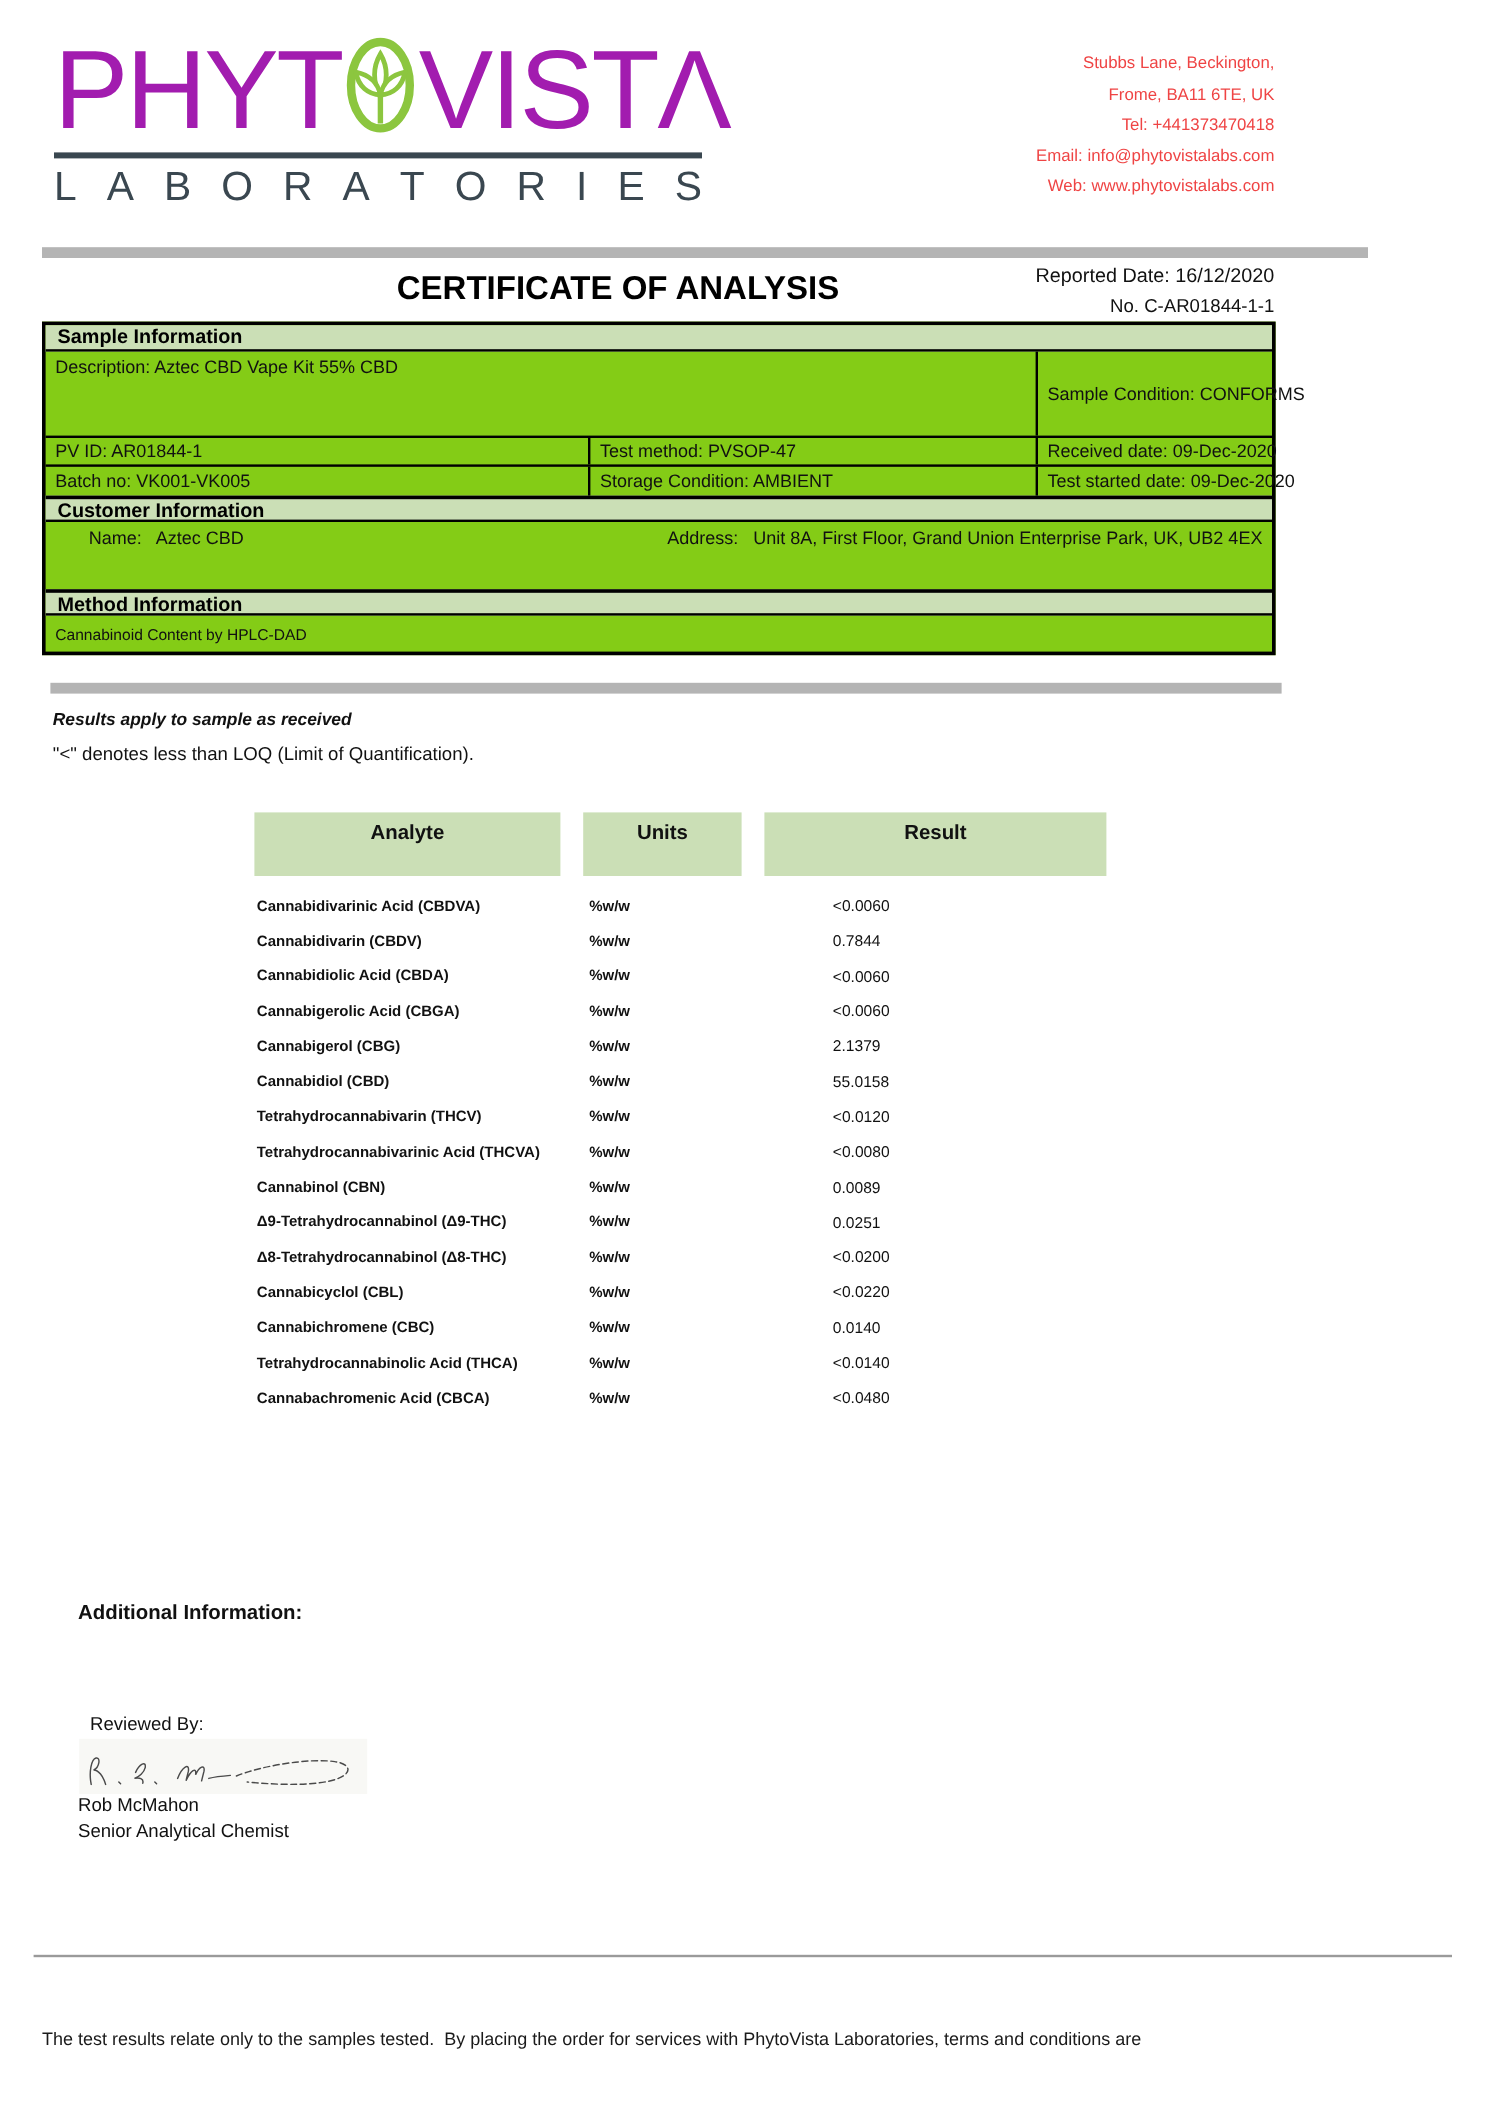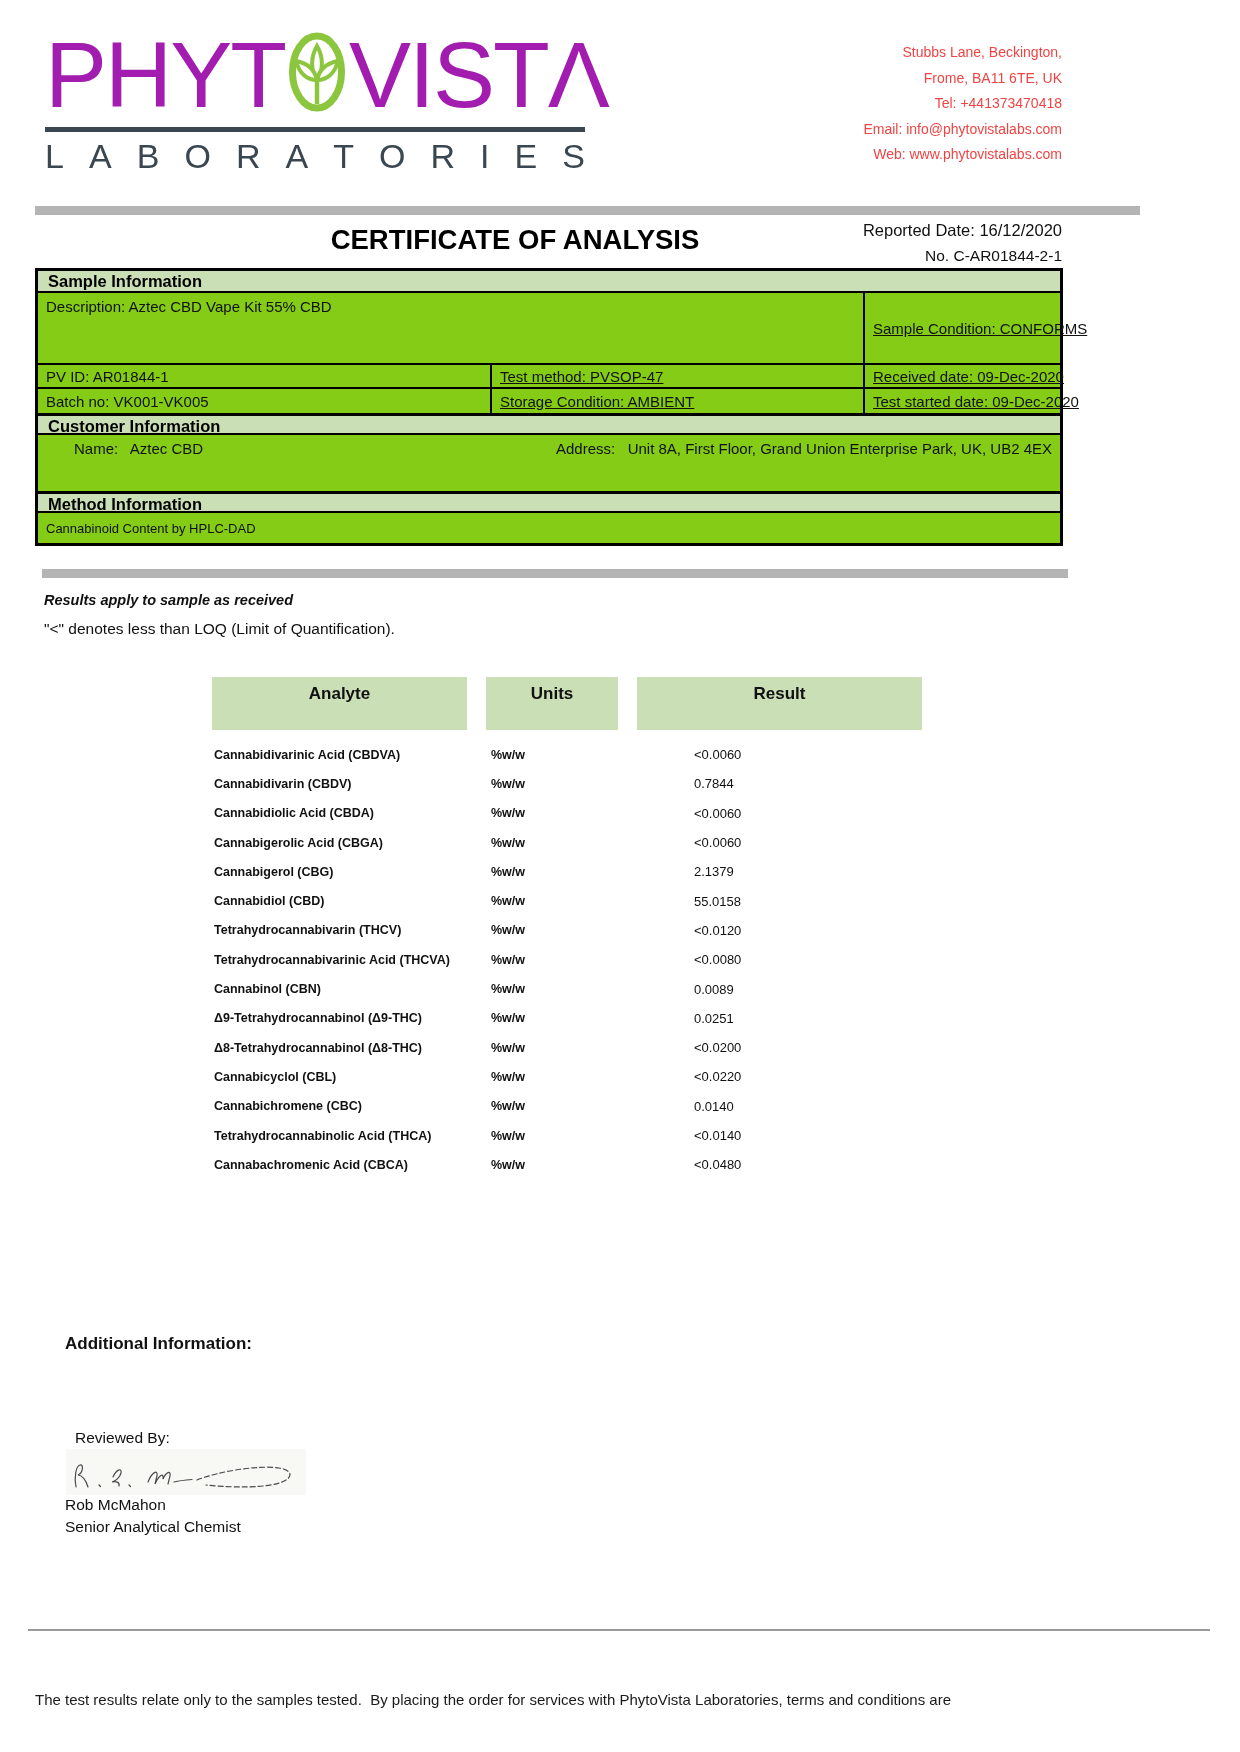--- a/index.html
+++ b/index.html
@@ -43,21 +43,21 @@
   #info-block { position:absolute; left:35px; top:268px; width:1028px; border:3px solid #000; background:#84cc16; }
   .sec-bar {
     height:22px; background:#cbdfb6; border-bottom:2px solid #000;
     font-size:16.5px; font-weight:bold; padding:0 0 0 10px; line-height:21px; color:#000;
   }
   .sec-bar.mid { border-top:3px solid #000; }
   .desc-row { display:grid; grid-template-columns:825px 197px; height:72px; border-bottom:2px solid #000;text-align:center; }
   .row3 { display:grid; grid-template-columns:452px 373px 197px; height:24px; }
   .row3.first { border-bottom:2px solid #000; }
   .cell { display:flex; align-items:center; padding-left:8px; font-size:15px; white-space:pre; }
-  .cell + .cell { border-left:2px solid #000;text-decoration:underline; }
+  .cell + .cell { border-left:2px solid #000; }
   .cell.top { align-items:flex-start; padding-top:5px; }
   .cust-cell {
     height:56px; display:flex; flex-direction:row; justify-content:space-between;
     padding:5px 8px 7px 8px; font-size:15px; white-space:pre;margin-left:28px;
   }
   .method-cell { height:30px; display:flex; align-items:center; padding-left:8px; font-size:13px; }
   #block-shadow { position:absolute; left:42px; top:569px; width:1026px; height:9px; background:#b4b4b4; }
 
   
   #results-note { position:absolute; left:44px; top:592px; font-size:14.5px; font-weight:bold; font-style:italic; }
@@ -126,21 +126,21 @@
   <div>Tel: +441373470418</div>
   <div>Email: info@phytovistalabs.com</div>
   <div>Web: www.phytovistalabs.com</div>
 </div>
 
 <div id="header-shadow"></div>
 
 <div id="doc-title">CERTIFICATE OF ANALYSIS</div>
 <div id="reported-block">
   <div id="reported-date">Reported Date: 16/12/2020</div>
-  <div id="report-no">No. C-AR01844-2-1</div>
+  <div id="report-no">No. C-AR01844-1-1</div>
 </div>
 
 <div id="info-block">
   <div class="sec-bar">Sample Information</div>
 
   <div class="desc-row">
     <div class="cell top">Description: Aztec CBD Vape Kit 55% CBD</div>
     <div class="cell">Sample Condition: CONFORMS</div>
   </div>
 

